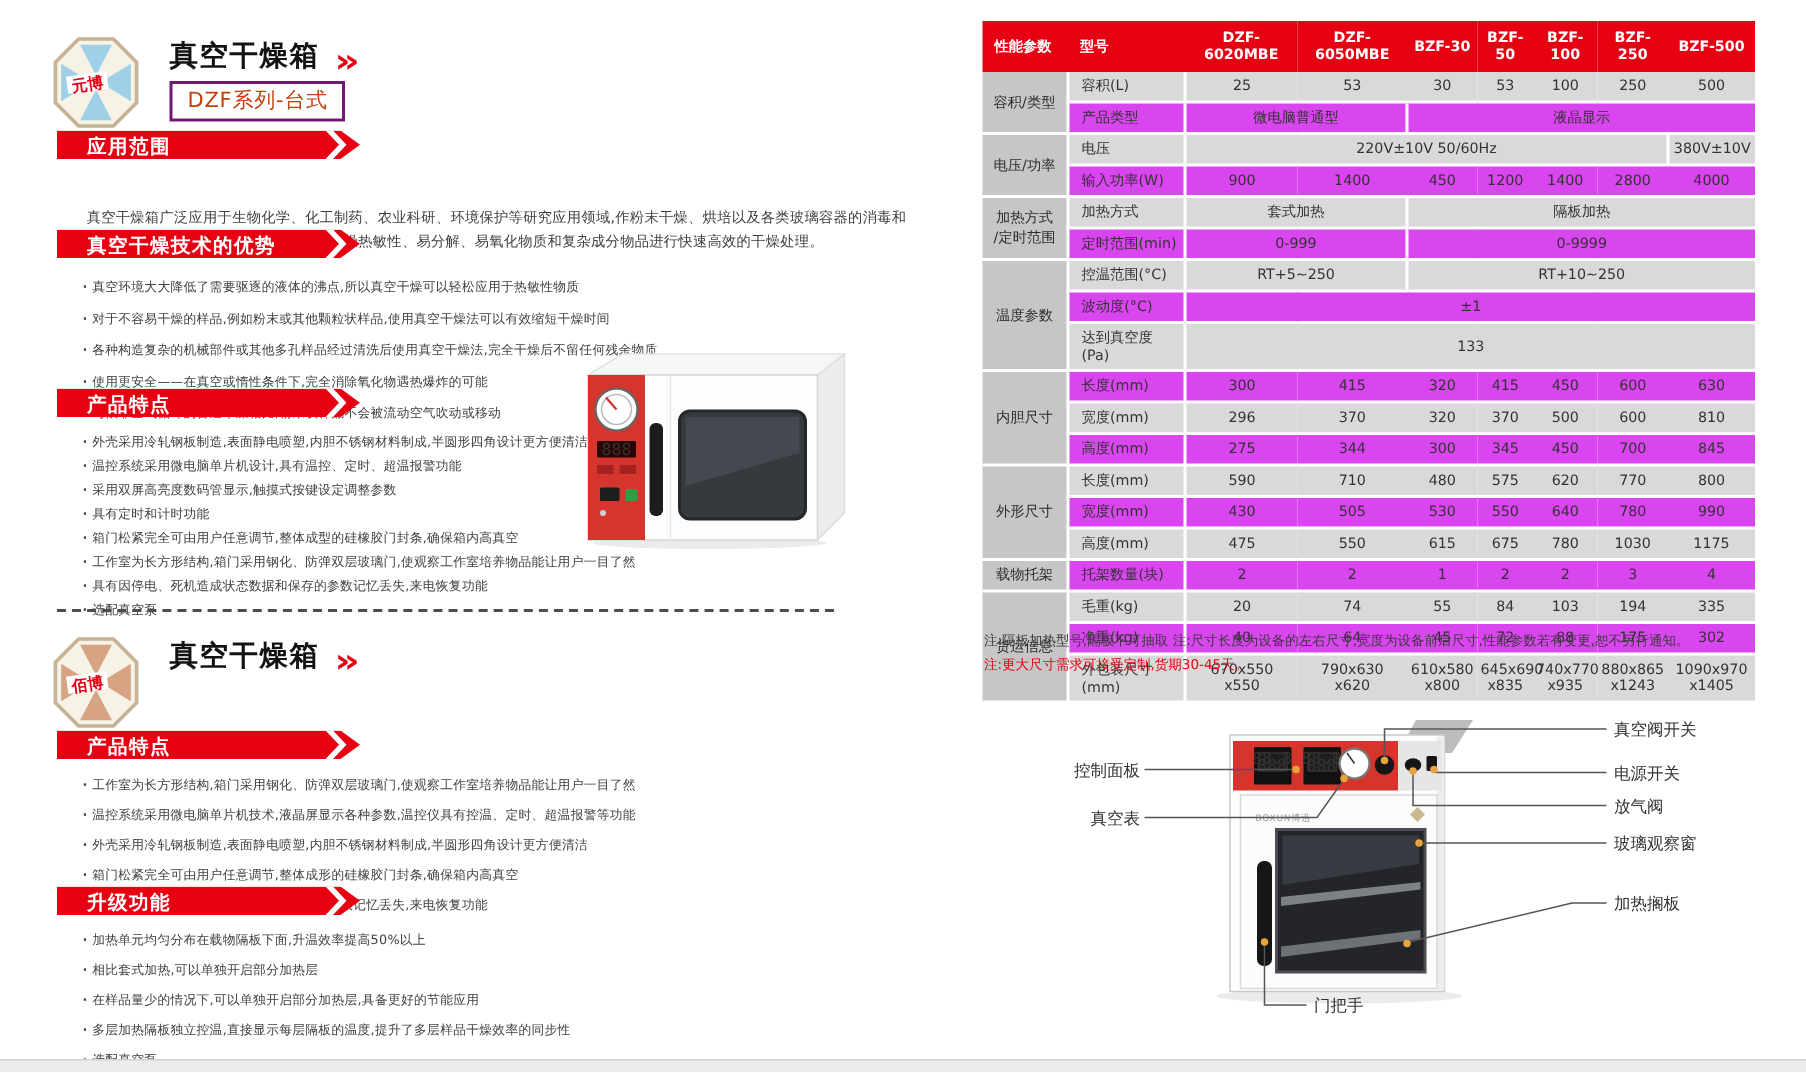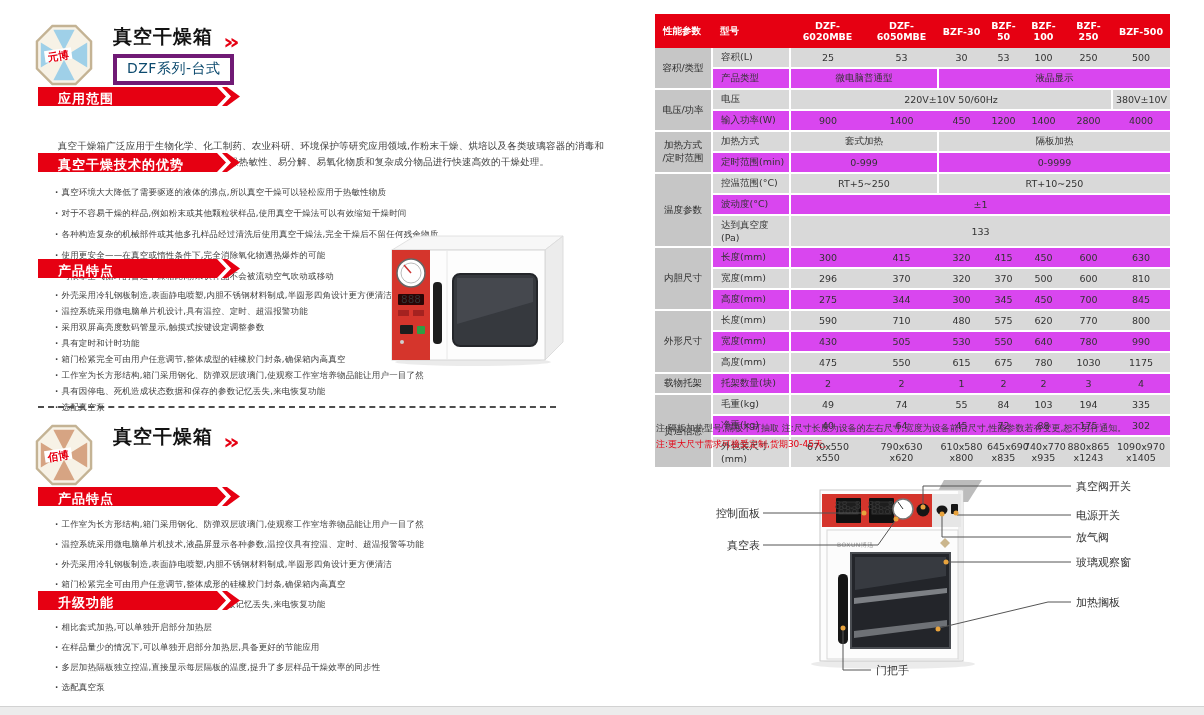--- a/index.html
+++ b/index.html
@@ -7,22 +7,22 @@
   body { font-family:"DejaVu Sans","Liberation Sans",sans-serif; color:#3c3c3c; }
   #page { position:relative; width:1204px; height:715px; background:#fff; overflow:hidden; }
 
   
   .sec-header { position:absolute; display:flex; gap:20px; align-items:flex-start; }
   .logo-badge { width:58px; height:62px; flex:0 0 auto; }
   .title-wrap { display:flex; flex-direction:column; }
   .title-line { display:flex; align-items:flex-end; gap:10px; }
   .prod-title { font-size:19px; font-weight:bold; color:#121212; letter-spacing:1px; }
   .chevrons { color:#e60012; font-size:26px; font-weight:bold; line-height:18px; transform:scaleY(.85); }
-  .series-box { margin-top:4px; display:inline-block; border:4px solid #701a75; background:#fff;
-                padding:2px 10px 3px; font-size:14px; color:#0c4a6e; letter-spacing:.5px; align-self:flex-start; }
+  .series-box { margin-top:4px; display:inline-block; border:2px solid #701a75; background:#fff;
+                padding:2px 10px 3px; font-size:14px; color:#c2410c; letter-spacing:.5px; align-self:flex-start; }
 
   
   .banner { position:absolute; width:202px; height:19px; }
   .banner .bar { position:absolute; inset:0; background:#e60012;
                  clip-path:polygon(0 0, calc(100% - 13px) 0, 100% 50%, calc(100% - 13px) 100%, 0 100%); }
   .banner .notch { position:absolute; right:7px; top:0; width:16px; height:100%; background:#fff;
                    clip-path:polygon(0 0, 5px 0, 14px 50%, 5px 100%, 0 100%, 9px 50%); }
   .banner .label { position:absolute; left:20px; top:0; line-height:23px; color:#fff;
                    font-size:13px; font-weight:bold; letter-spacing:1px; }
 
@@ -175,20 +175,21 @@
       <div class="bullet">箱门松紧完全可由用户任意调节,整体成形的硅橡胶门封条,确保箱内高真空</div>
       <div class="bullet">具有因停电、死机造成状态数据和保存的参数记忆丢失,来电恢复功能</div>
     </div>
 
   <div class="banner" style="left:38px; top:591px;">
     <div class="bar"></div>
       <div class="notch"></div>
     <span class="label">升级功能</span>
   </div>
   <div class="blist lh20" style="left:55px; top:617px;">
+      <div class="bullet">加热单元均匀分布在载物隔板下面,升温效率提高50%以上</div>
       <div class="bullet">相比套式加热,可以单独开启部分加热层</div>
       <div class="bullet">在样品量少的情况下,可以单独开启部分加热层,具备更好的节能应用</div>
       <div class="bullet">多层加热隔板独立控温,直接显示每层隔板的温度,提升了多层样品干燥效率的同步性</div>
       <div class="bullet">选配真空泵</div>
     </div>
 
   <table class="spec-table" style="left:655px; top:14px; width:515px;">
     <colgroup>
       <col style="width:57px">
         <col style="width:78px">
@@ -341,21 +342,21 @@
           <td class="data">2</td>
           <td class="data">1</td>
           <td class="data">2</td>
           <td class="data">2</td>
           <td class="data">3</td>
           <td class="data">4</td>
         </tr>
         <tr class="g">
           <td class="group" rowspan="3">货运信息</td>
           <td class="param">毛重(kg)</td>
-          <td class="data">49</td>
+          <td class="data">20</td>
           <td class="data">74</td>
           <td class="data">55</td>
           <td class="data">84</td>
           <td class="data">103</td>
           <td class="data">194</td>
           <td class="data">335</td>
         </tr>
         <tr class="w">
           <td class="param">净重(kg)</td>
           <td class="data">40</td>

